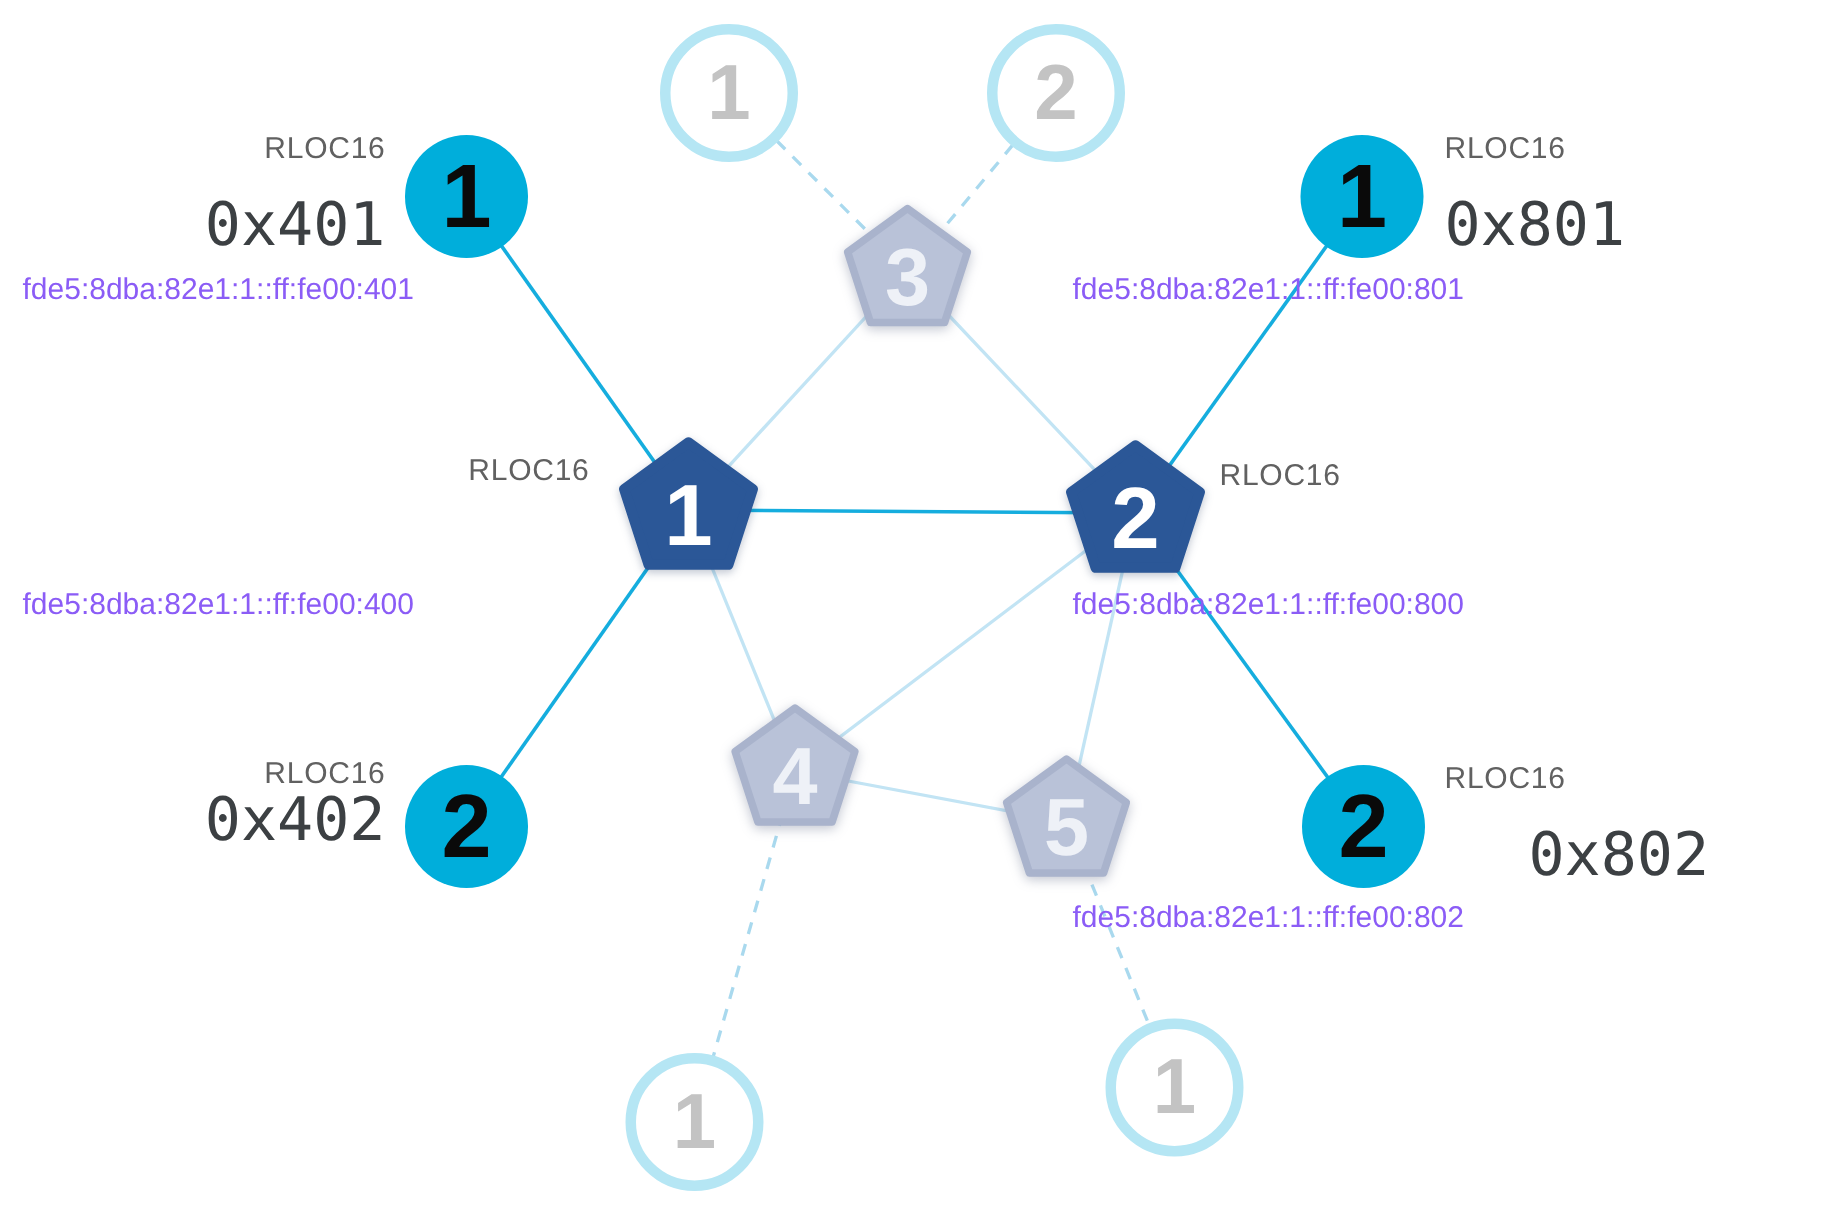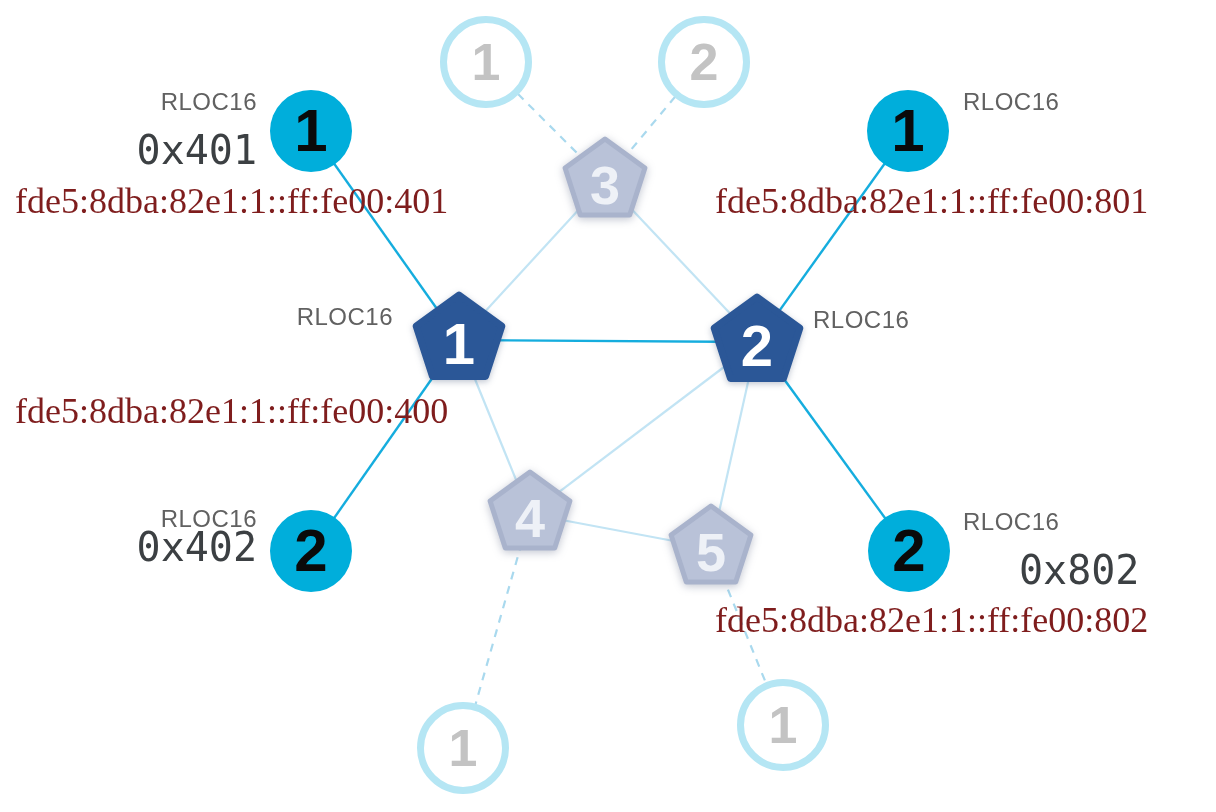--- a/index.html
+++ b/index.html
@@ -23,25 +23,25 @@
   .detached-node .num{color:#C3C3C3;font-size:52px;}
 
   .pent{background:transparent;}
   .pent > svg{position:absolute;left:0;top:0;}
   .pent .num{position:relative;padding-top:8px;}
   .router-active{width:104px;height:100px;filter:drop-shadow(0 2px 3px rgba(30,50,90,.28));}
   .router-active .num{color:#ffffff;font-size:58px;}
   .router-inactive{width:98px;height:94px;filter:drop-shadow(0 2px 4px rgba(95,105,135,.38));}
   .router-inactive .num{color:#EEF1F7;font-size:54px;}
 
-  .rloc-label{position:absolute;z-index:3;font-size:24px;color:#616161;letter-spacing:.5px;white-space:nowrap;}
+  .rloc-label{position:absolute;z-index:3;font-size:20px;color:#616161;letter-spacing:.5px;white-space:nowrap;}
   .rloc-value{position:absolute;z-index:3;font-family:"DejaVu Sans Mono",monospace;font-size:40px;
     line-height:1;color:#3C4043;white-space:nowrap;margin-top:12px;}
-  .ipv6{position:absolute;z-index:3;font-family:Liberation Serif, serif;font-size:36px;
-    line-height:1.1;color:#7f1d1d;white-space:nowrap;}
+  .ipv6{position:absolute;z-index:3;font-family:Liberation Sans, sans-serif;font-size:20px;
+    line-height:1.1;color:#8b5cf6;white-space:nowrap;}
 </style>
 </head>
 <body>
 
 <div class="stage">
 
   <svg class="links" width="1216" height="812" viewBox="0 0 1216 812">
 
     <line class="lk-weak" x1="459" y1="340" x2="605" y2="181"></line>
     <line class="lk-weak" x1="757" y1="342" x2="605" y2="181"></line>
@@ -118,26 +118,28 @@
       <polygon points="49,5 88.9,34 73.7,81 24.3,81 9.1,34" fill="#B9C2D8" stroke="#A9B3CC" stroke-width="5" stroke-linejoin="round"></polygon>
     </svg>
     <span class="num">5</span>
   </div>
 
   <div class="rloc-label" style="right:959px;top:88px;">RLOC16</div>
   <div class="rloc-value" style="right:959px;top:118px;">0x401</div>
   <div class="ipv6" style="left:15px;top:182px;">fde5:8dba:82e1:1::ff:fe00:401</div>
 
   <div class="rloc-label" style="left:963px;top:88px;">RLOC16</div>
+  <div class="rloc-value" style="left:963px;top:118px;">0x801</div>
   <div class="ipv6" style="left:715px;top:182px;text-align:right;">fde5:8dba:82e1:1::ff:fe00:801</div>
 
   <div class="rloc-label" style="right:823px;top:303px;">RLOC16</div>
   <div class="ipv6" style="left:15px;top:392px;">fde5:8dba:82e1:1::ff:fe00:400</div>
 
   <div class="rloc-label" style="left:813px;top:306px;">RLOC16</div>
+  <div class="ipv6" style="left:715px;top:392px;">fde5:8dba:82e1:1::ff:fe00:800</div>
 
   <div class="rloc-label" style="right:959px;top:505px;">RLOC16</div>
   <div class="rloc-value" style="right:959px;top:515px;">0x402</div>
 
   <div class="rloc-label" style="left:963px;top:508px;">RLOC16</div>
   <div class="rloc-value" style="left:1019px;top:538px;">0x802</div>
   <div class="ipv6" style="left:715px;top:601px;">fde5:8dba:82e1:1::ff:fe00:802</div>
 
 </div>
 

